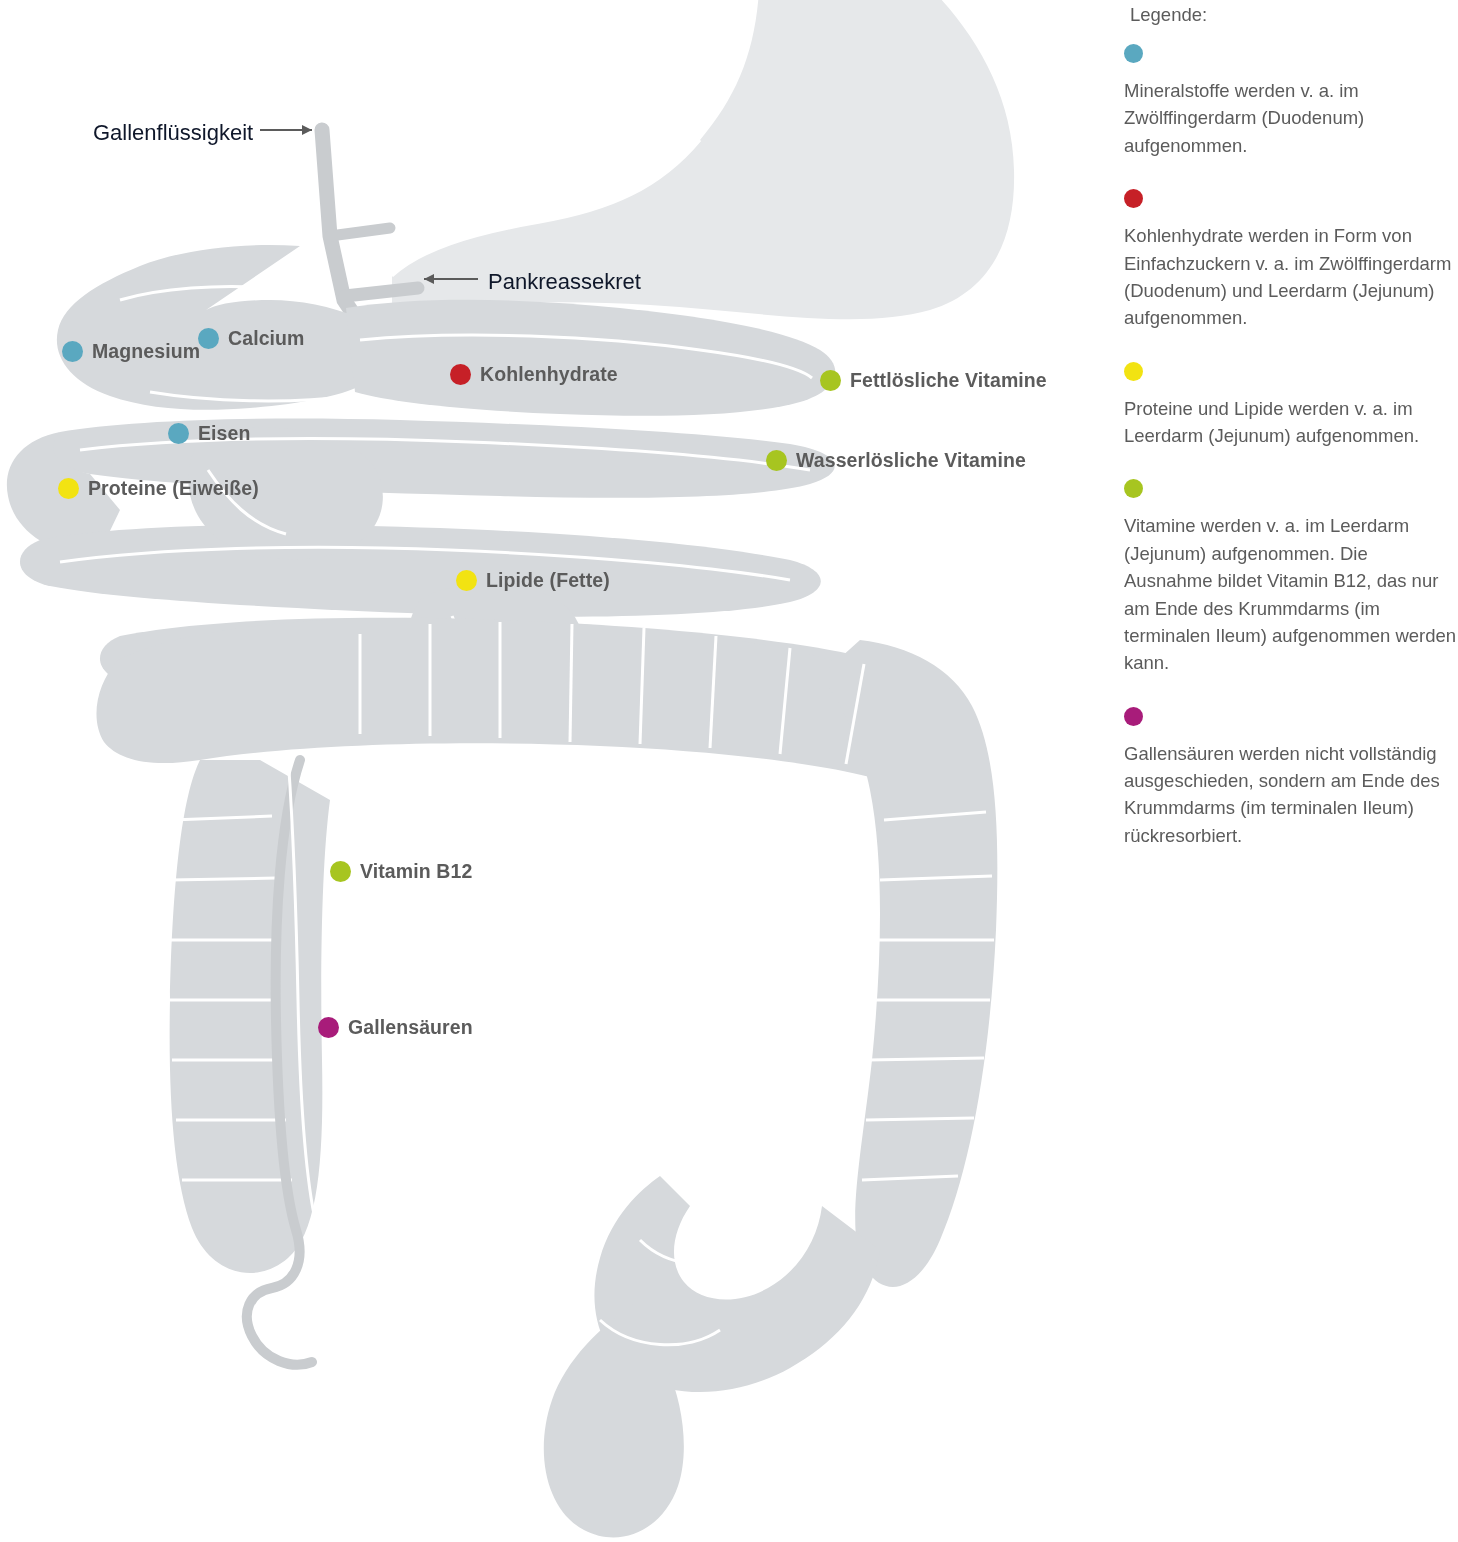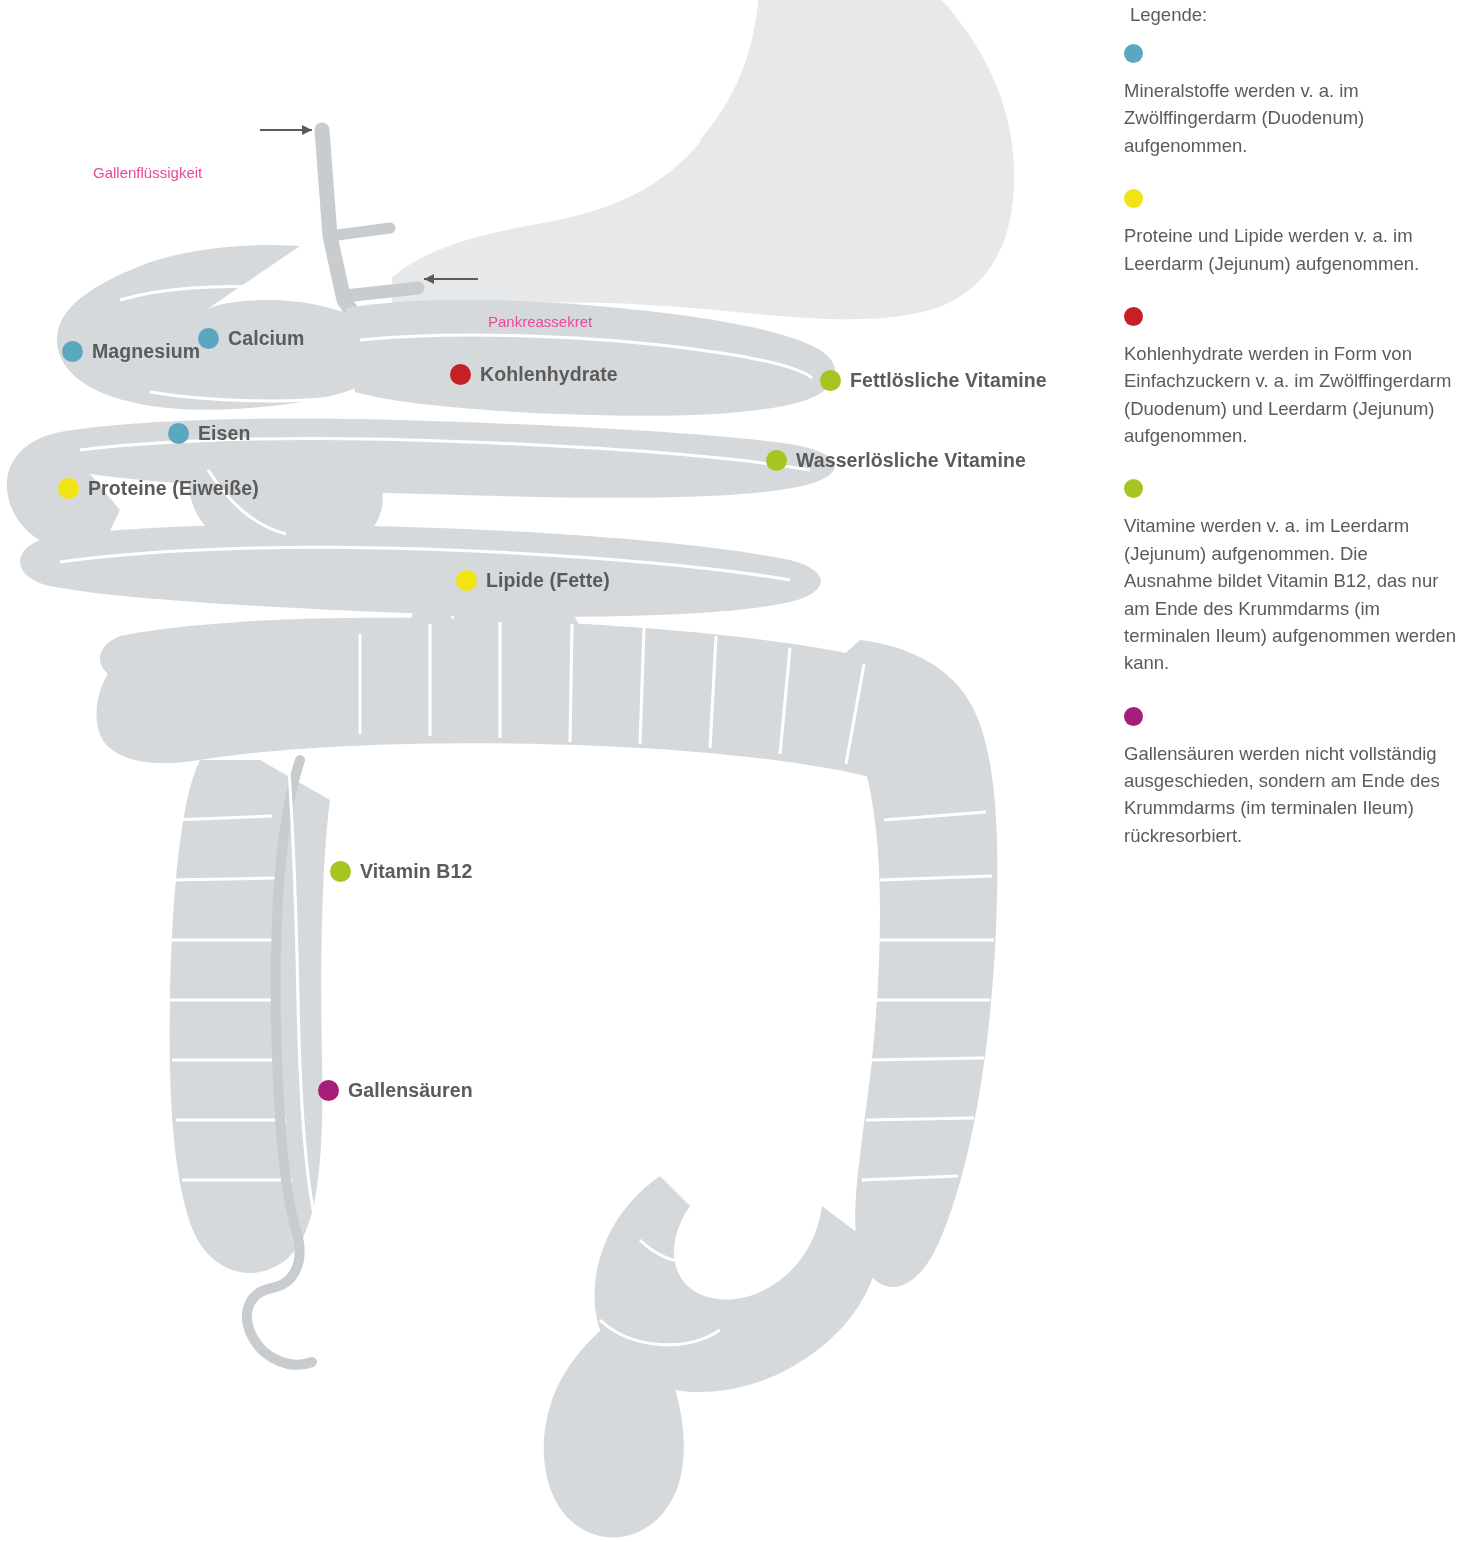--- a/index.html
+++ b/index.html
@@ -44,24 +44,23 @@
   }
   .marker-label {
     font-size: 19.5px;
     font-weight: bold;
     color: #5b5b5b;
     letter-spacing: 0.1px;
   }
   
   .callout {
     position: absolute;
-    font-size: 15px;
-    color: #ec4899;
+    font-size: 22px;
+    color: #0f172a;
     white-space: nowrap;
-    margin-top: 44px;
   }
   
   #legend {
     position: absolute;
     left: 1124px;
     top: 0px;
     width: 334px;
     height: 1112px;
   }
   .legend-title {
@@ -261,44 +260,44 @@
   <div class="marker" style="left:456px; top:569px;">
     <span class="dot" style="background:#f2e312"></span>
     <span class="marker-label">Lipide (Fette)</span>
   </div>
 
   <div class="marker" style="left:330px; top:860px;align-items:center;">
     <span class="dot" style="background:#a7c520"></span>
     <span class="marker-label">Vitamin B12</span>
   </div>
 
-  <div class="marker" style="left:318px; top:1079px;">
+  <div class="marker" style="left:318px; top:1016px;">
     <span class="dot" style="background:#a81c7a"></span>
     <span class="marker-label">Gallensäuren</span>
   </div>
 
   <div id="legend">
     <div class="legend-title">Legende:</div>
 
     <div class="legend-item">
       <span class="legend-dot" style="background:#5aa8c0"></span>
       <span class="legend-text">Mineralstoffe werden v. a. im Zwölffingerdarm (Duodenum) aufgenommen.</span>
     </div>
 
     <div class="legend-item">
+      <span class="legend-dot" style="background:#c62027"></span>
+      <span class="legend-text">Kohlenhydrate werden in Form von Einfachzuckern v. a. im Zwölffingerdarm (Duodenum) und Leerdarm (Jejunum) aufgenommen.</span>
+    </div>
+
+    <div class="legend-item">
       <span class="legend-dot" style="background:#f2e312"></span>
       <span class="legend-text">Proteine und Lipide werden v. a. im Leerdarm (Jejunum) aufgenommen.</span>
     </div>
 
     <div class="legend-item">
-      <span class="legend-dot" style="background:#c62027"></span>
-      <span class="legend-text">Kohlenhydrate werden in Form von Einfachzuckern v. a. im Zwölffingerdarm (Duodenum) und Leerdarm (Jejunum) aufgenommen.</span>
-    </div>
-
-    <div class="legend-item">
       <span class="legend-dot" style="background:#a7c520"></span>
       <span class="legend-text">Vitamine werden v. a. im Leerdarm (Jejunum) aufgenommen. Die Ausnahme bildet Vitamin B12, das nur am Ende des Krummdarms (im terminalen Ileum) aufgenommen werden kann.</span>
     </div>
 
     <div class="legend-item">
       <span class="legend-dot" style="background:#a81c7a"></span>
       <span class="legend-text">Gallensäuren werden nicht vollständig ausgeschieden, sondern am Ende des Krummdarms (im terminalen Ileum) rückresorbiert.</span>
     </div>
   </div>
 

